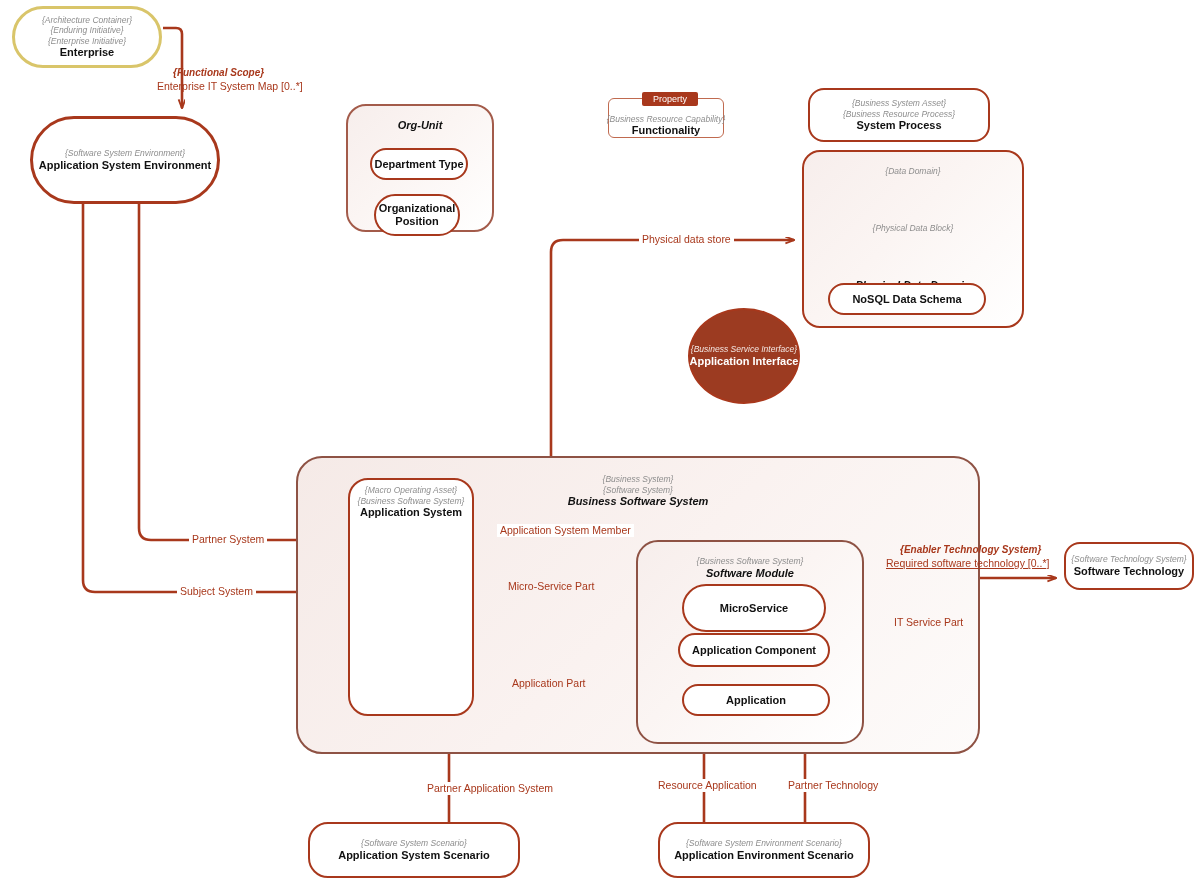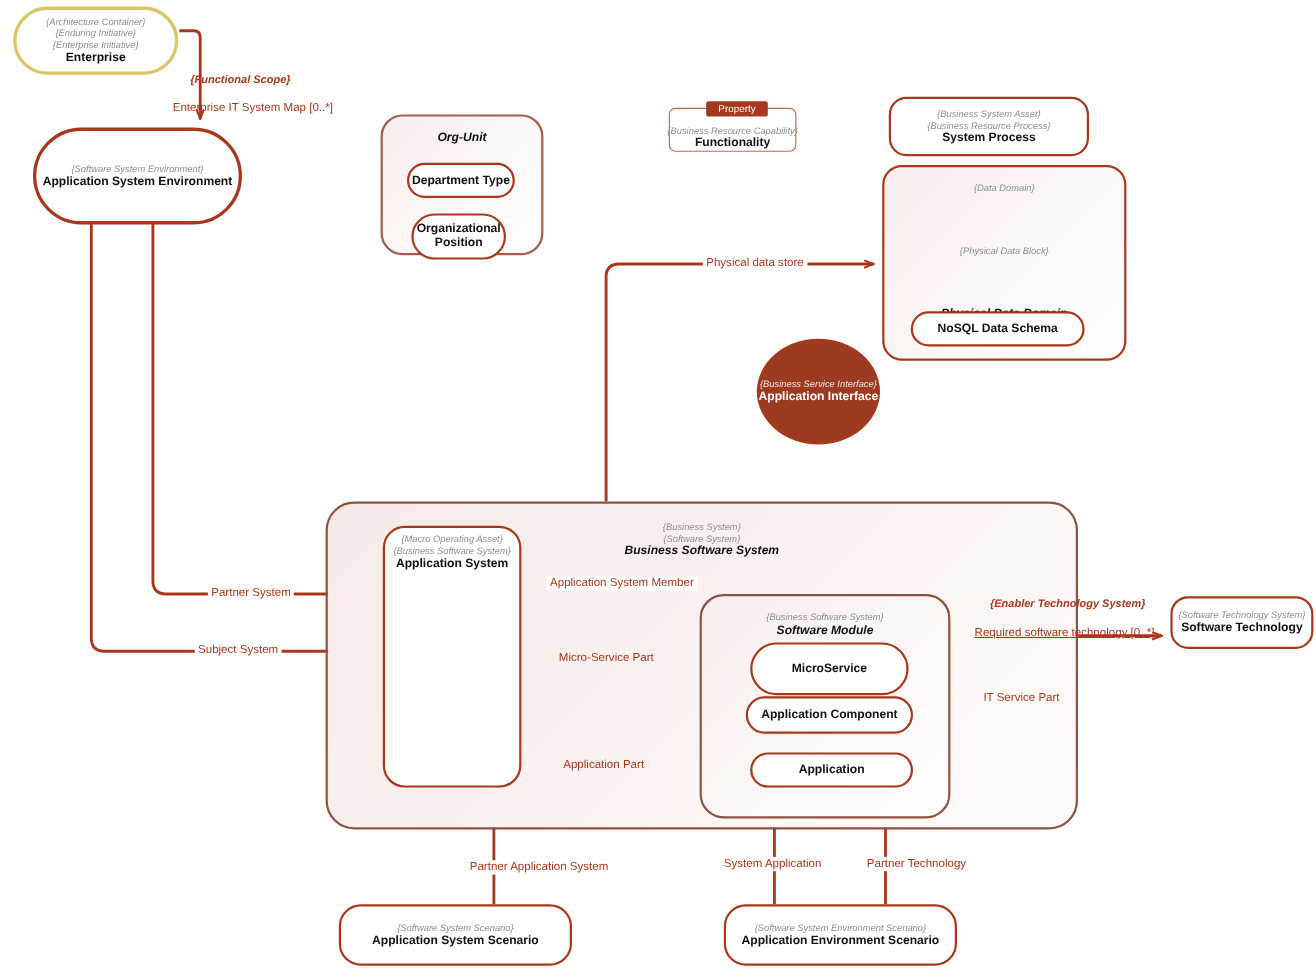--- a/index.html
+++ b/index.html
@@ -129,21 +129,21 @@
   #app-env-scenario{
     left:658px;top:822px;width:212px;height:56px;
     border-radius:20px;justify-content:center;z-index:3;
   }
 
   
   .elabel{
     position:absolute;color:#a8381c;font-size:10.5px;line-height:13px;
     white-space:nowrap;background:#ffffff;padding:0 3px;z-index:6;
   }
-  .elabel.nobg{background:transparent;margin-top:12px;}
+  .elabel.nobg{background:transparent;}
   .elabel.stereo-lab{
     font-style:italic;font-weight:bold;font-size:10px;background:transparent;
   }
   .elabel.underline{text-decoration:underline;}
 </style>
 </head>
 <body>
 
 <div id="canvas">
 
@@ -280,16 +280,16 @@
 
   <div class="elabel nobg" style="left:505px;top:580px;">Micro-Service Part</div>
   <div class="elabel nobg" style="left:509px;top:677px;">Application Part</div>
 
   <div class="elabel nobg" style="left:891px;top:616px;">IT Service Part</div>
 
   <div class="elabel stereo-lab" style="left:897px;top:543px;">{Enabler Technology System}</div>
   <div class="elabel nobg underline" style="left:883px;top:557px;">Required software technology [0..*]</div>
 
   <div class="elabel" style="left:424px;top:782px;">Partner Application System</div>
-  <div class="elabel" style="left:655px;top:779px;">System Application</div>
+  <div class="elabel" style="left:655px;top:779px;">Resource Application</div>
   <div class="elabel" style="left:785px;top:779px;">Partner Technology</div>
 
 </div>
 
 </body></html>

